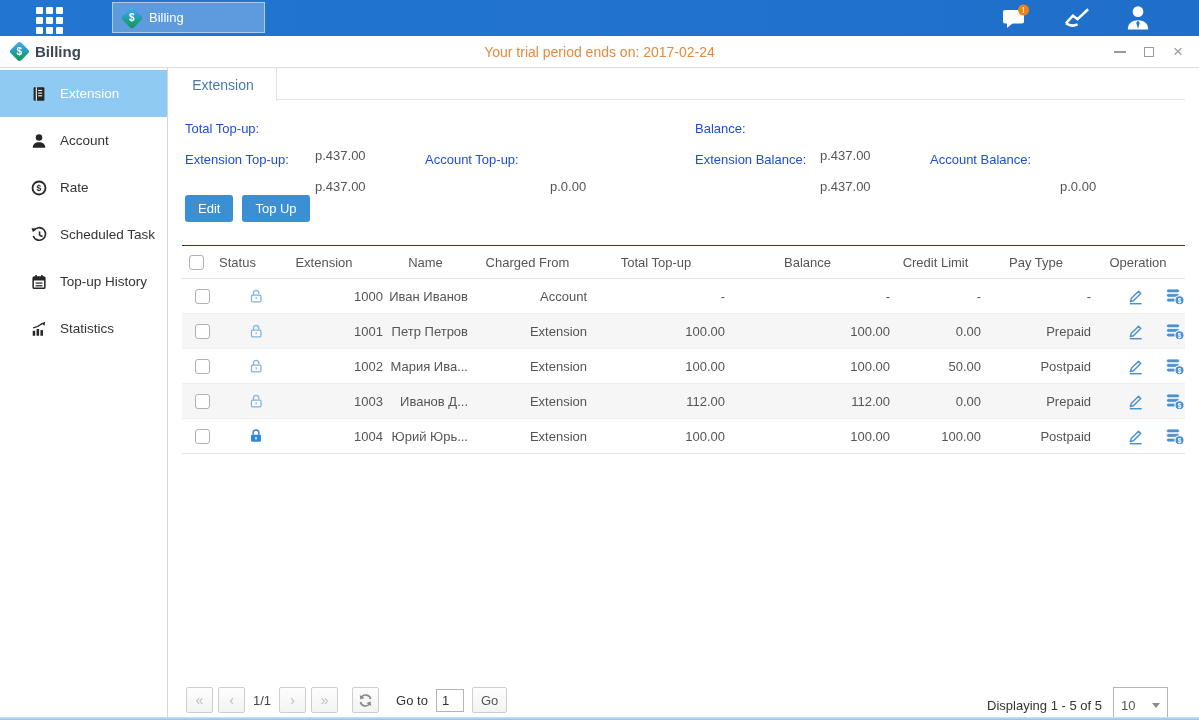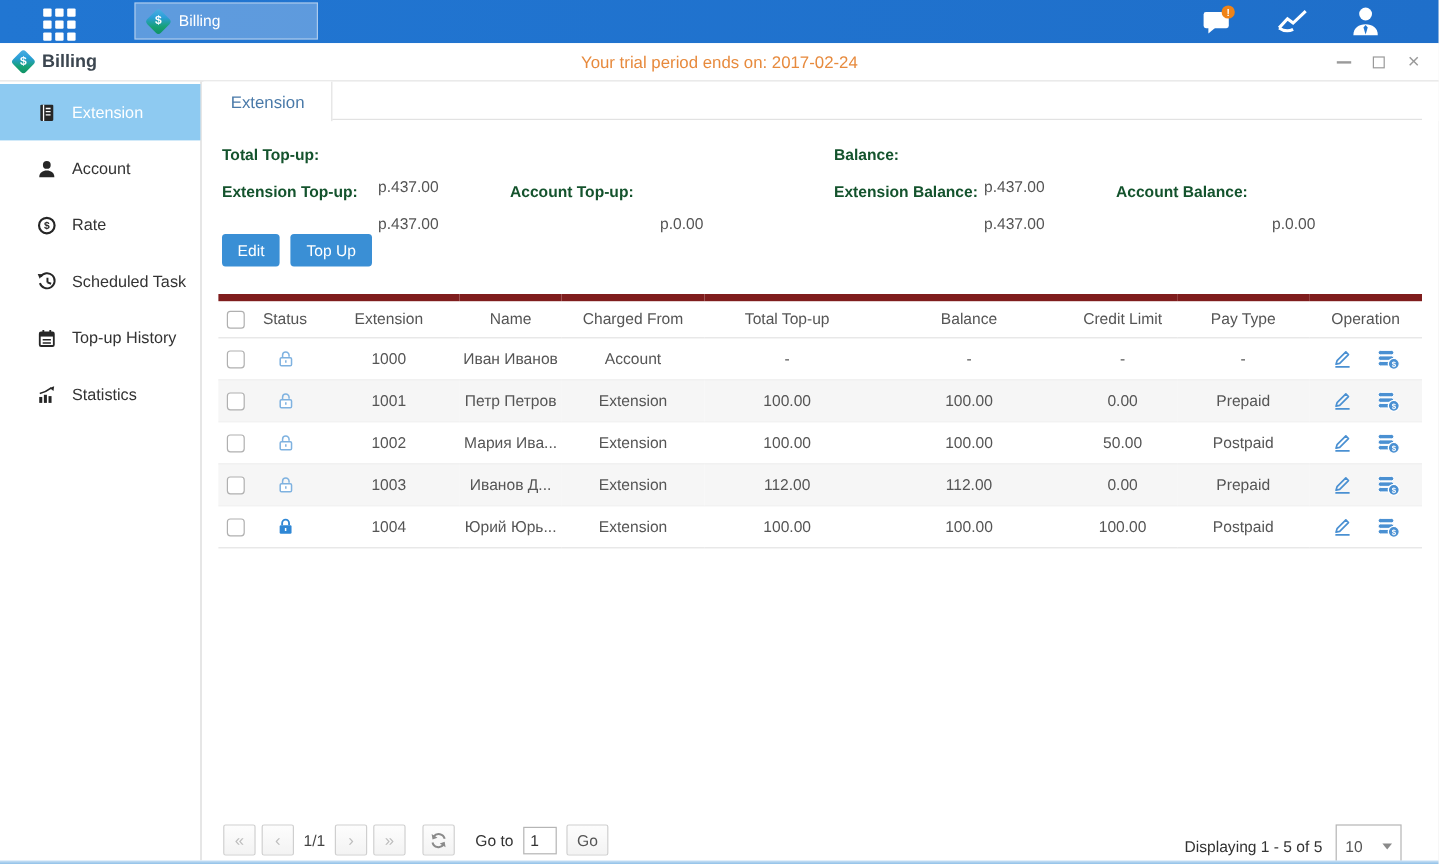--- a/index.html
+++ b/index.html
@@ -38,32 +38,32 @@
   .sb-item svg { flex:0 0 auto; }
 
   
   .tabstrip { position:absolute; left:169px; top:68px; right:0; height:33px; background:#fff; }
   .tab-active { position:absolute; left:1px; top:0; width:107px; height:33px; background:#fff; border-right:1px solid #e2e2e2; display:flex; align-items:center; justify-content:center; font-size:14px; color:#4a7aa9; cursor:pointer; }
   .tab-rest { position:absolute; left:108px; right:14px; top:0; height:32px; border-bottom:1px solid #e2e2e2; }
 
   
   .summary { position:absolute; left:0; top:0; width:100%; height:0; }
   .summary span { position:absolute; font-size:13px; white-space:nowrap; }
-  .s-label { font-weight:bold; color:#14532d; }
+  .s-label { font-weight:normal; color:#1d4ed8; }
   .s-value { color:#555;margin-top:27px; }
 
   
   .actions { position:absolute; left:185px; top:195px; display:flex; gap:9px; }
   .btn { background:#3a8fd5; color:#fff; border:none; border-radius:3px; height:27px; padding:0 13px; font-size:13px; font-family:inherit; cursor:pointer; }
 
   
   .tbl-wrap { position:absolute; left:182px; top:245px; width:1003px; }
   table { width:100%; border-collapse:collapse; table-layout:fixed; }
-  thead th { height:33px; font-weight:normal; font-size:13px; color:#555; text-align:center; border-top:6px solid #7f1d1d; border-bottom:1px solid #e3e3e3; background:#fff; }
-  tbody td { height:35px; font-size:13px; color:#555; text-align:center; border-bottom:1px solid #efefef; }
+  thead th { height:33px; font-weight:normal; font-size:13px; color:#555; text-align:center; border-top:1px solid #7f1d1d; border-bottom:1px solid #e3e3e3; background:#fff; }
+  tbody td { height:35px; font-size:13px; color:#555; text-align:right; border-bottom:1px solid #efefef; }
   tbody tr.alt td { background:#f6f6f6; }
   tbody tr:last-child td { border-bottom:1px solid #e3e3e3; }
   .col-1{width:28px}.col-2{width:55px}.col-3{width:118px}.col-4{width:85px}.col-5{width:119px}
   .col-6{width:138px}.col-7{width:165px}.col-8{width:91px}.col-9{width:110px}.col-10{width:94px}
   .checkbox { display:inline-block; width:15px; height:15px; border:1px solid #b0b0b0; border-radius:3px; background:#fff; cursor:pointer; vertical-align:middle; }
   .lock { display:inline-flex; vertical-align:middle; cursor:pointer; }
   .op-cell span { display:inline-flex; vertical-align:middle; cursor:pointer; }
   .op-cell span + span { margin-left:16px; }
 
   

